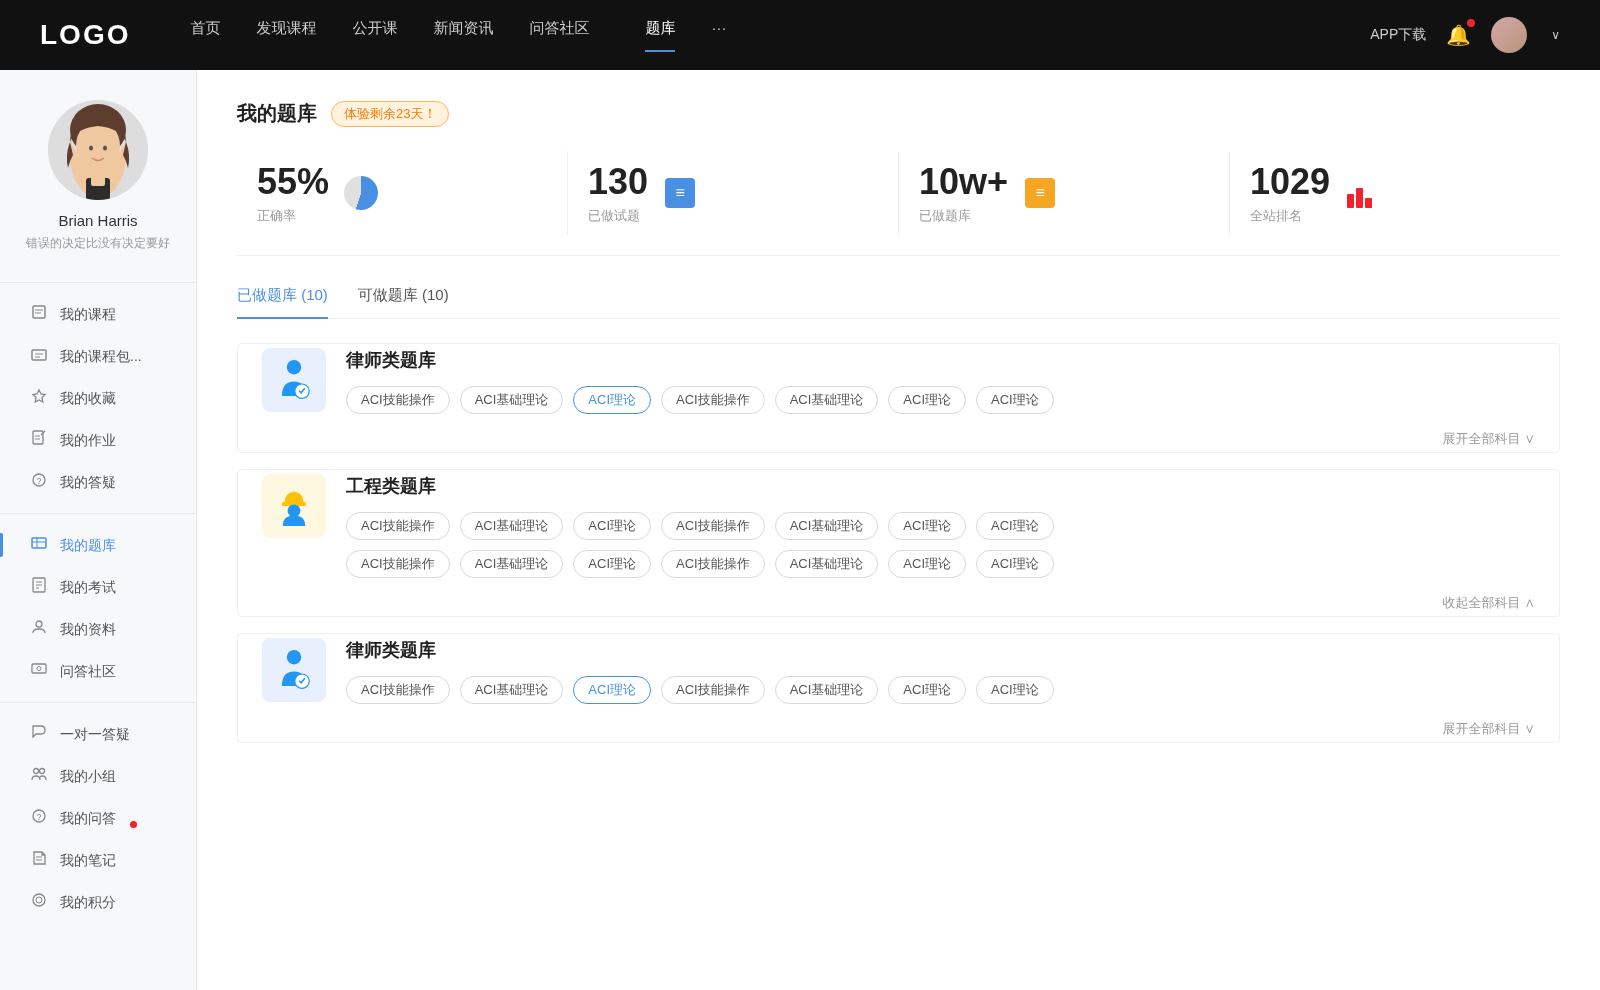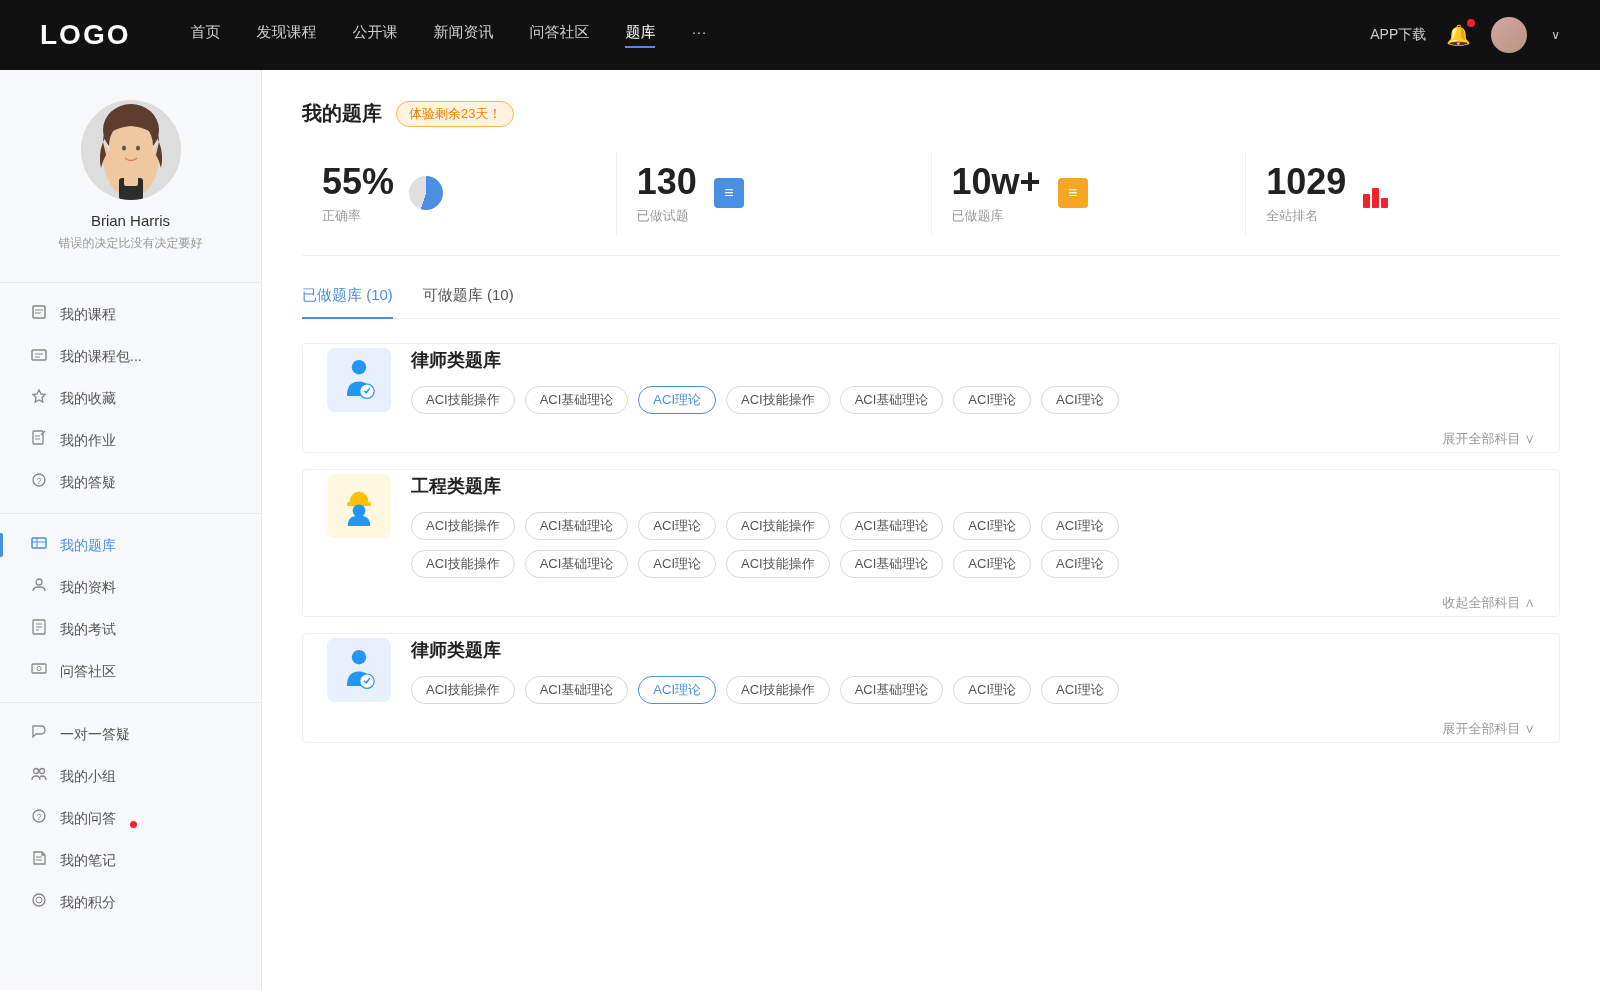--- a/index.html
+++ b/index.html
@@ -6,35 +6,35 @@
     body { font-family: -apple-system, BlinkMacSystemFont, "PingFang SC", "Microsoft YaHei", sans-serif; background: #f0f2f5; min-height: 990px; }
 
     
     .navbar {
       background: #111; height: 70px; display: flex; align-items: center;
       padding: 0 40px; position: fixed; top: 0; left: 0; right: 0; z-index: 100;
     }
     .nav-logo { color: #fff; font-size: 28px; font-weight: bold; letter-spacing: 2px; margin-right: 60px; }
     .nav-links { display: flex; gap: 36px; flex: 1; }
     .nav-link { color: #ccc; font-size: 15px; cursor: pointer; text-decoration: none; }
-    .nav-link-underline { color: #fff; border-bottom: 2px solid #4a90e2; padding-bottom: 4px; }
+    .nav-link-underline { color: #fff; border-bottom: 2px solid #4a90e2; padding-bottom: 12px; margin-left: 20px; }
     .nav-right { display: flex; align-items: center; gap: 20px; margin-left: auto; }
     .nav-app-btn { color: #ccc; font-size: 14px; cursor: pointer; }
     .nav-bell { position: relative; cursor: pointer; }
     .nav-bell-icon { color: #ccc; font-size: 20px; }
     .nav-bell-badge { position: absolute; top: -4px; right: -4px; background: #f5222d; border-radius: 50%; width: 8px; height: 8px; }
     .nav-avatar-placeholder { width: 36px; height: 36px; border-radius: 50%; background: linear-gradient(135deg, #d4a5a5, #b8967e); }
     .nav-chevron { color: #ccc; font-size: 12px; cursor: pointer; margin-left: 4px; }
 
     
     .page-wrapper { display: flex; margin-top: 70px; min-height: 920px; }
 
     
     .sidebar {
-      width: 262px; background: #f7f8fa; min-height: 920px; flex-shrink: 0;
+      width: 197px; background: #f7f8fa; min-height: 920px; flex-shrink: 0;
       border-right: 1px solid #e8e8e8; padding-top: 30px;
     }
     .sidebar-profile { text-align: center; padding: 0 20px 20px; }
     .avatar-circle {
       width: 100px; height: 100px; border-radius: 50%; background: #e0dede;
       margin: 0 auto 12px; overflow: hidden; position: relative;
     }
     .user-name { font-size: 15px; color: #333; font-weight: 500; margin-bottom: 6px; }
     .user-motto { font-size: 12px; color: #999; }
     .sidebar-divider { height: 1px; background: #e8e8e8; margin: 10px 0; }
@@ -217,36 +217,36 @@
               <rect x="1" y="3" width="14" height="10" rx="1" fill="none" stroke="#4a90e2" stroke-width="1.5"></rect>
               <line x1="1" y1="7" x2="15" y2="7" stroke="#4a90e2" stroke-width="1"></line>
               <line x1="6" y1="3" x2="6" y2="13" stroke="#4a90e2" stroke-width="1"></line>
             </svg>
         </span>
         <span style="color:#4a90e2">我的题库</span>
       </li>
       <li class="sidebar-item">
         <span class="sidebar-icon">
           <svg width="16" height="16" viewBox="0 0 16 16">
-              <circle cx="8" cy="5" r="3" fill="none" stroke="#888" stroke-width="1.3"></circle>
-              <path d="M2 14 Q2 10 8 10 Q14 10 14 14" fill="none" stroke="#888" stroke-width="1.3"></path>
-            </svg>
-        </span>
-        <span>我的资料</span>
-      </li>
-      <li class="sidebar-item">
-        <span class="sidebar-icon">
-          <svg width="16" height="16" viewBox="0 0 16 16">
               <rect x="2" y="1" width="12" height="14" rx="1" fill="none" stroke="#888" stroke-width="1.3"></rect>
               <line x1="5" y1="5" x2="11" y2="5" stroke="#888" stroke-width="1"></line>
               <line x1="5" y1="8" x2="11" y2="8" stroke="#888" stroke-width="1"></line>
               <line x1="5" y1="11" x2="8" y2="11" stroke="#888" stroke-width="1"></line>
             </svg>
         </span>
         <span>我的考试</span>
+      </li>
+      <li class="sidebar-item">
+        <span class="sidebar-icon">
+          <svg width="16" height="16" viewBox="0 0 16 16">
+              <circle cx="8" cy="5" r="3" fill="none" stroke="#888" stroke-width="1.3"></circle>
+              <path d="M2 14 Q2 10 8 10 Q14 10 14 14" fill="none" stroke="#888" stroke-width="1.3"></path>
+            </svg>
+        </span>
+        <span>我的资料</span>
       </li>
       <li class="sidebar-item">
         <span class="sidebar-icon">
           <svg width="16" height="16" viewBox="0 0 16 16">
               <rect x="1" y="3" width="14" height="9" rx="1" fill="none" stroke="#888" stroke-width="1.3"></rect>
               <circle cx="8" cy="7.5" r="2" fill="none" stroke="#888" stroke-width="1"></circle>
             </svg>
         </span>
         <span>问答社区</span>
       </li>

